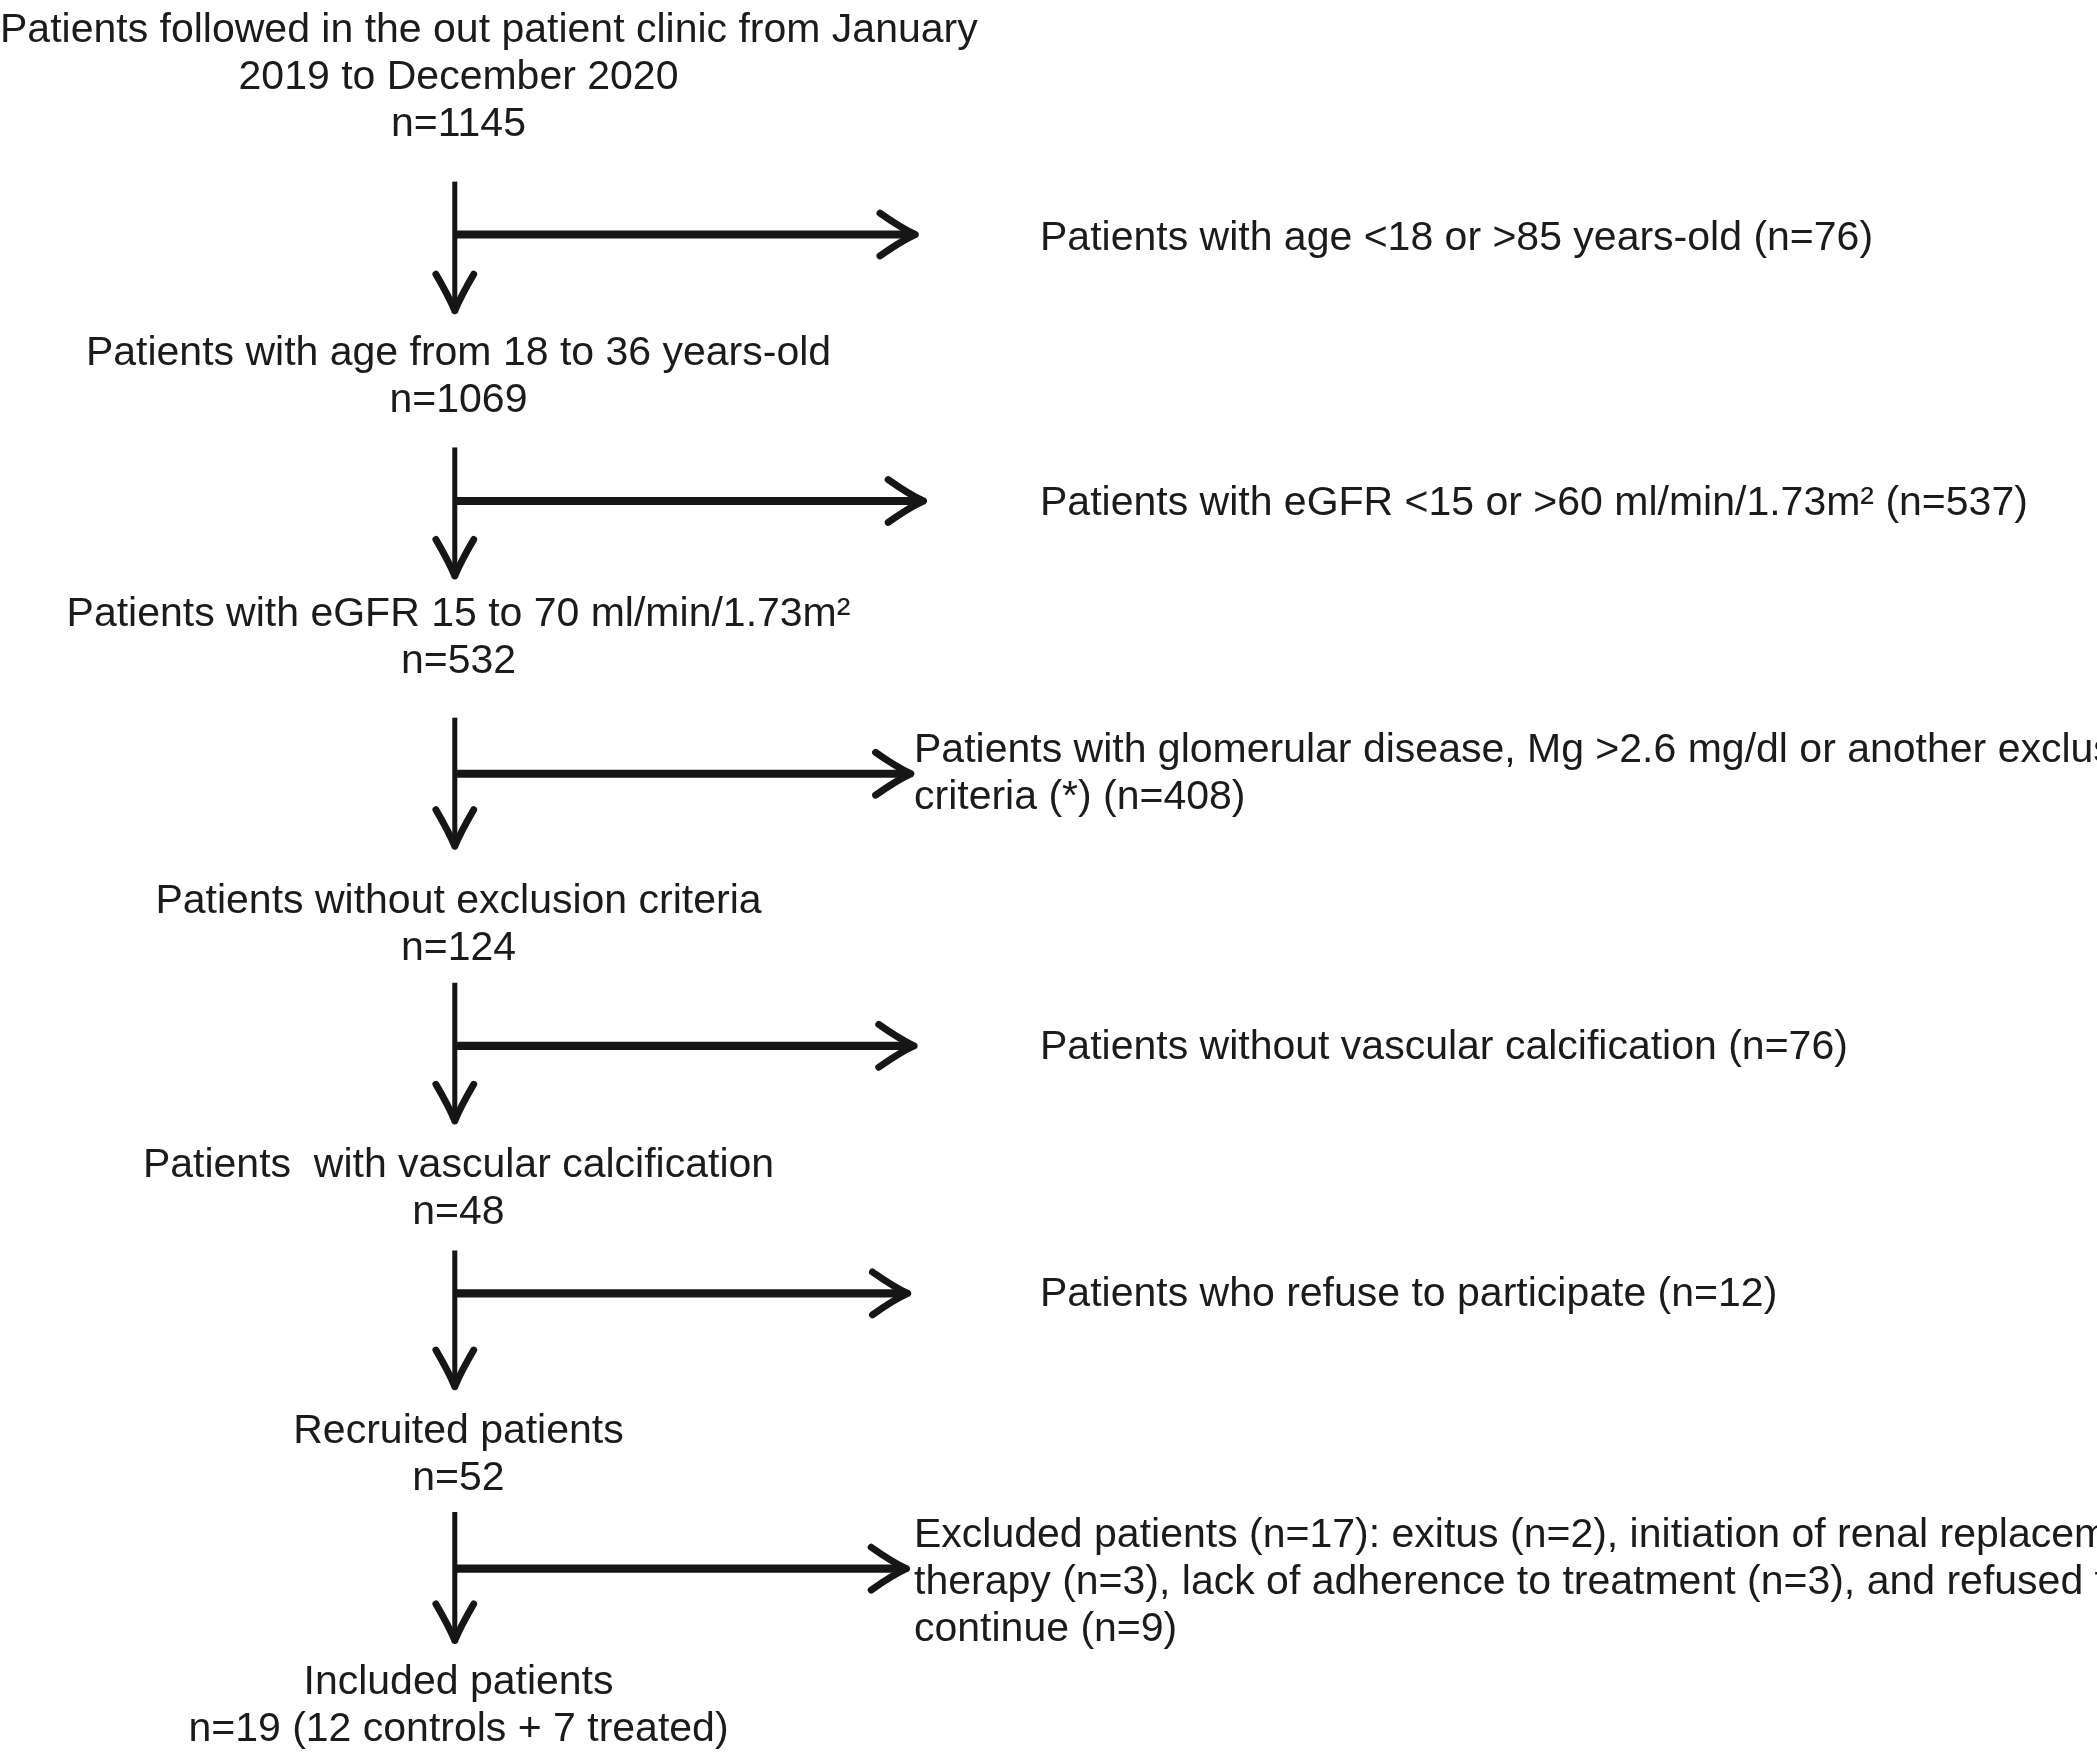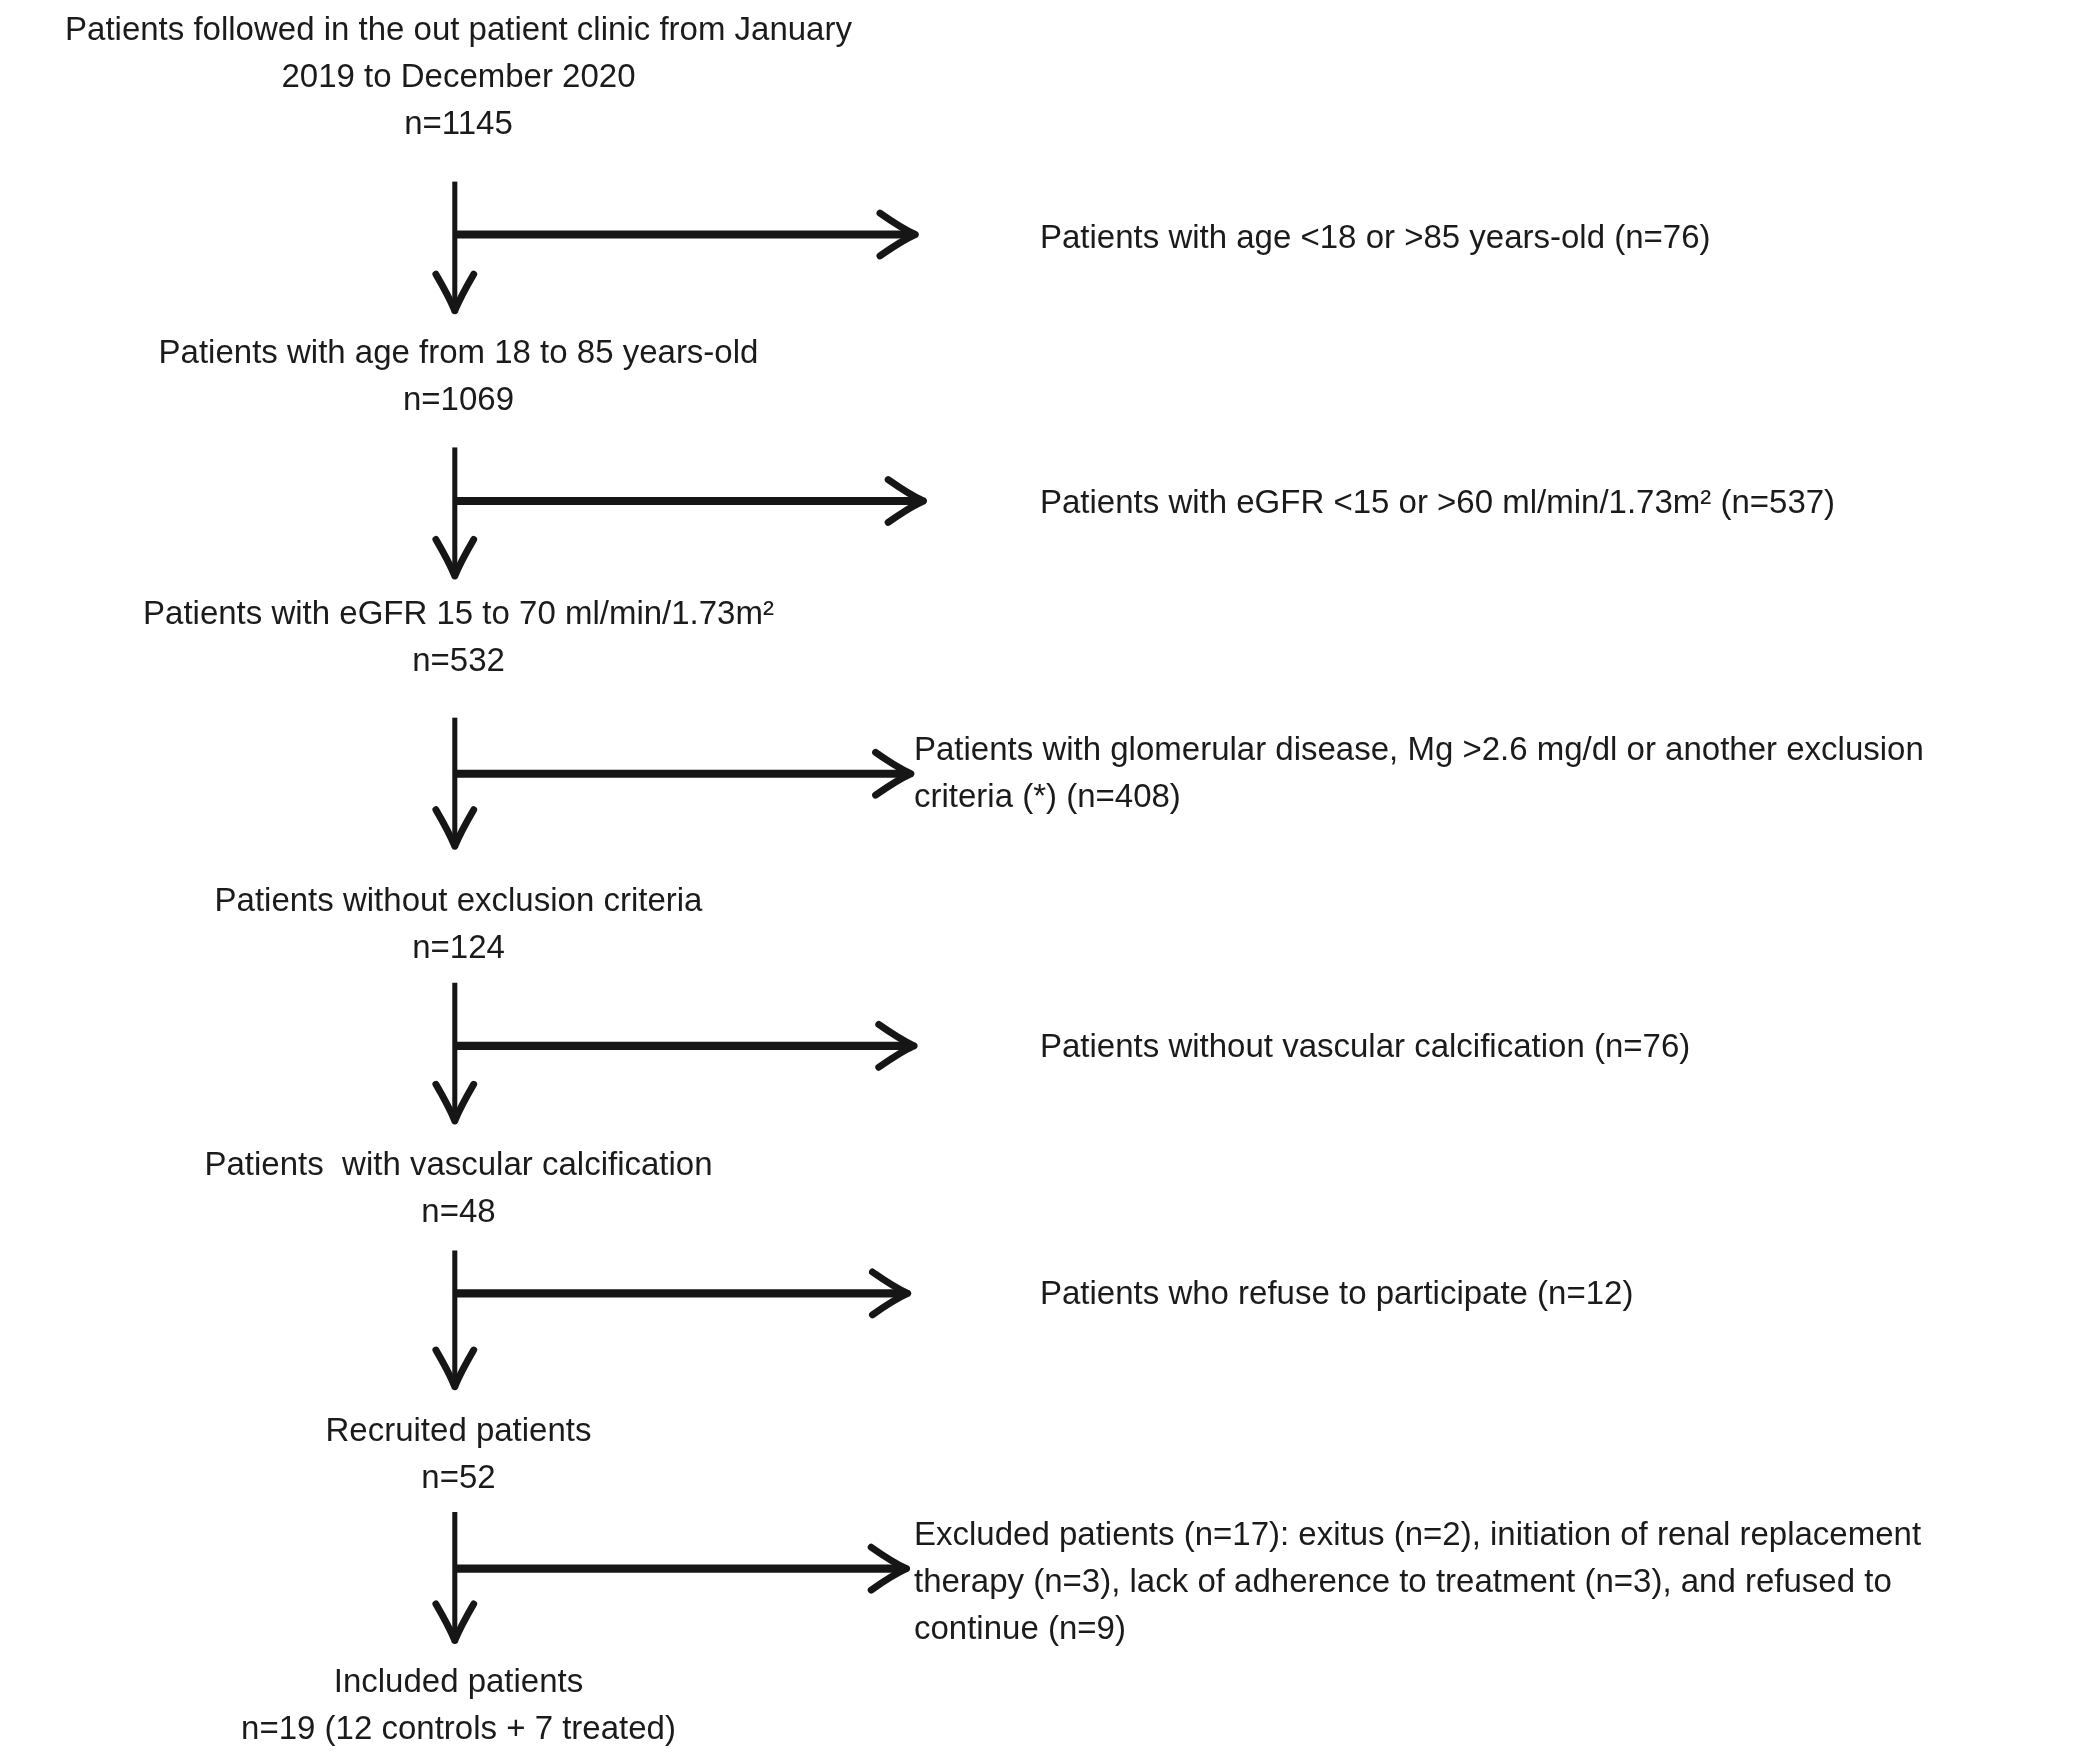--- a/index.html
+++ b/index.html
@@ -11,21 +11,21 @@
     position: relative;
     width: 2097px;
     height: 1761px;
     background: #ffffff;
     font-family: "Liberation Sans", "DejaVu Sans", sans-serif;
     color: #1b1b1b;
     overflow: hidden;
   }
   .txt {
     position: absolute;
-    font-size: 33px;
+    font-size: 41px;
     line-height: 47px;
     white-space: pre;
     color: #1b1b1b;
   }
   .node {
     left: 0;
     width: 917px;
     text-align: center;
   }
   .excl-left {
@@ -85,21 +85,21 @@
         <line x1="722" y1="2400" x2="722" y2="2594" stroke="#161616" stroke-width="8"></line>
         <path d="M 692 2546 Q 713 2582 722 2604 M 752 2546 Q 731 2582 722 2604" fill="none" stroke="#161616" stroke-width="11" stroke-linecap="round"></path>
         <line x1="722" y1="2490" x2="1429" y2="2490" stroke="#161616" stroke-width="13"></line>
         <path d="M 1383 2456 Q 1417 2480 1439 2490 M 1383 2524 Q 1417 2500 1439 2490" fill="none" stroke="#161616" stroke-width="11" stroke-linecap="round"></path>
       </g>
     </svg>
 
   <div class="txt node" style="top:5px">Patients followed in the out patient clinic from January
 2019 to December 2020
 n=1145</div>
-  <div class="txt node" style="top:328px">Patients with age from 18 to 85 years-old
+  <div class="txt node" style="top:328px">Patients with age from 18 to 36 years-old
 n=1069</div>
   <div class="txt node" style="top:589px">Patients with eGFR 15 to 70 ml/min/1.73m²
 n=532</div>
   <div class="txt node" style="top:876px">Patients without exclusion criteria
 n=124</div>
   <div class="txt node" style="top:1140px">Patients  with vascular calcification
 n=48</div>
   <div class="txt node" style="top:1406px">Recruited patients
 n=52</div>
   <div class="txt node" style="top:1657px">Included patients

